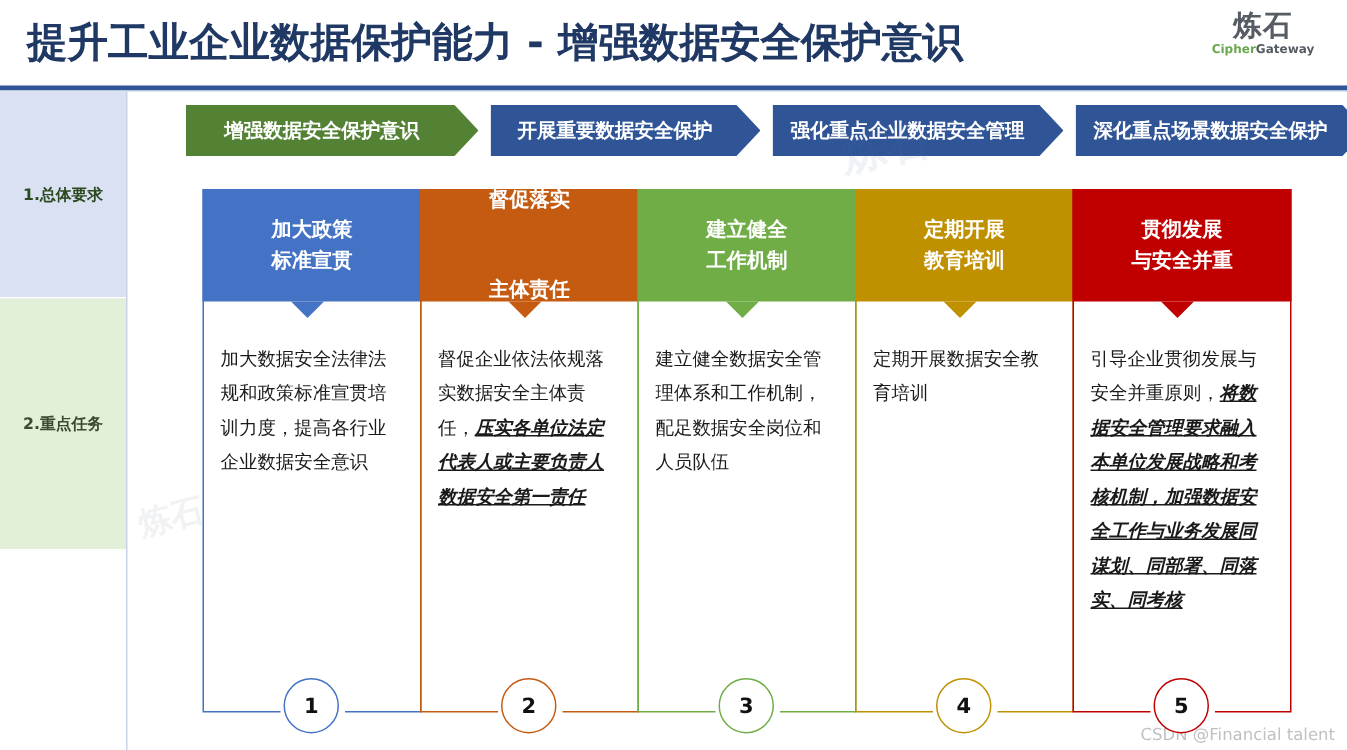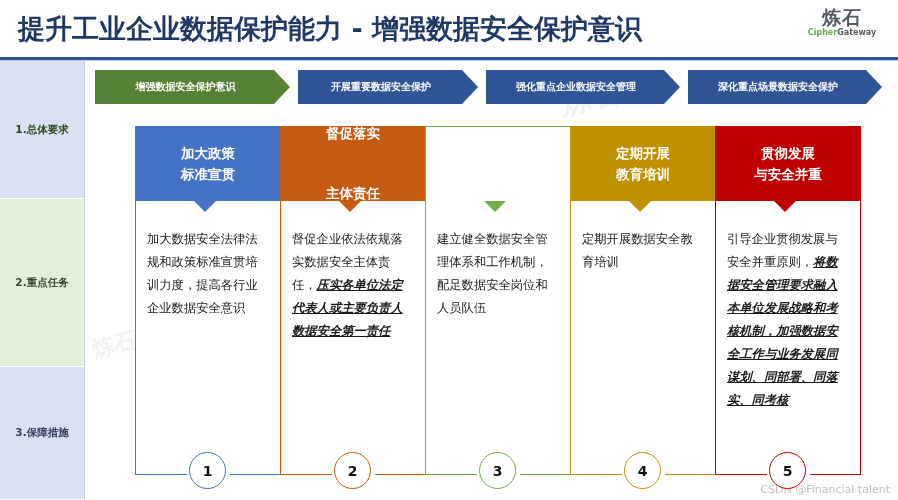--- a/index.html
+++ b/index.html
@@ -62,25 +62,25 @@
     background:#c9d3e8;
   }
 
   
   .banner{
     position:absolute;left:95px;top:70px;height:34px;
   }
   .chev{
     position:absolute;height:34px;
     display:flex;align-items:center;justify-content:center;
-    color:#ffffff;font-size:10px;font-weight:bold;
+    color:#ffffff;font-size:13px;font-weight:bold;
     white-space:nowrap;
     -webkit-clip-path:polygon(0 0, calc(100% - 16px) 0, 100% 50%, calc(100% - 16px) 100%, 0 100%);
     clip-path:polygon(0 0, calc(100% - 16px) 0, 100% 50%, calc(100% - 16px) 100%, 0 100%);
-    box-sizing:border-box;padding-right:14px;
+    box-sizing:border-box;padding-right:14px;margin-left:29px;
   }
   .chev-0{left:0px;   width:195px;background:#548235;}
   .chev-1{left:203px; width:180px;background:#2f5597;}
   .chev-2{left:391px; width:194px;background:#2f5597;}
   .chev-3{left:593px; width:194px;background:#2f5597;}
 
   
   .card-outline{
     position:absolute;top:126px;width:146px;height:349px;
     border:1.4px solid #4472c4;background:transparent;box-sizing:border-box;
@@ -162,21 +162,20 @@
       <div class="logo-cn">炼石</div>
       <div class="logo-en"><span class="c1">Cipher</span><span class="c2">Gateway</span></div>
     </div>
   </div>
   <div class="header-rule"></div>
   <div class="header-rule2"></div>
 
   <div class="sidebar">
     <div class="side-sec side-1">1.总体要求</div>
     <div class="side-sec side-2">2.重点任务</div>
-    <div class="side-sec side-3">3.保障措施</div>
   </div>
   <div class="side-divider"></div>
 
   <div class="banner">
     <div class="chev chev-0">增强数据安全保护意识</div>
     <div class="chev chev-1">开展重要数据安全保护</div>
     <div class="chev chev-2">强化重点企业数据安全管理</div>
     <div class="chev chev-3">深化重点场景数据安全保护</div>
   </div>
 
@@ -197,20 +196,24 @@
   <div class="card-head bg-orange" style="left:280px;">
     <div>督促落实</div>
     <div>主体责任</div>
   </div>
   <div class="card-notch nt-orange" style="left:339px;"></div>
   <div class="card-body" style="left:280px;"><span>督促企业依法依规落实数据安全主体责任，</span><span class="u">压实各单位法定代表人或主要负责人数据安全第一责任</span></div>
   <div class="circle-mask" style="left:332px;"></div>
   <div class="num-circle c-orange" style="left:334px;">2</div>
 
   <div class="card-outline c-green" style="left:425px;"></div>
+  <div class="card-head bg-green" style="left:425px;">
+    <div>建立健全</div>
+    <div>工作机制</div>
+  </div>
   <div class="card-notch nt-green" style="left:484px;"></div>
   <div class="card-body" style="left:425px;"><span>建立健全数据安全管理体系和工作机制，配足数据安全岗位和人员队伍</span><span class="u"></span></div>
   <div class="circle-mask" style="left:477px;"></div>
   <div class="num-circle c-green" style="left:479px;">3</div>
 
   <div class="card-outline c-gold" style="left:570px;"></div>
   <div class="card-head bg-gold" style="left:570px;">
     <div>定期开展</div>
     <div>教育培训</div>
   </div>

